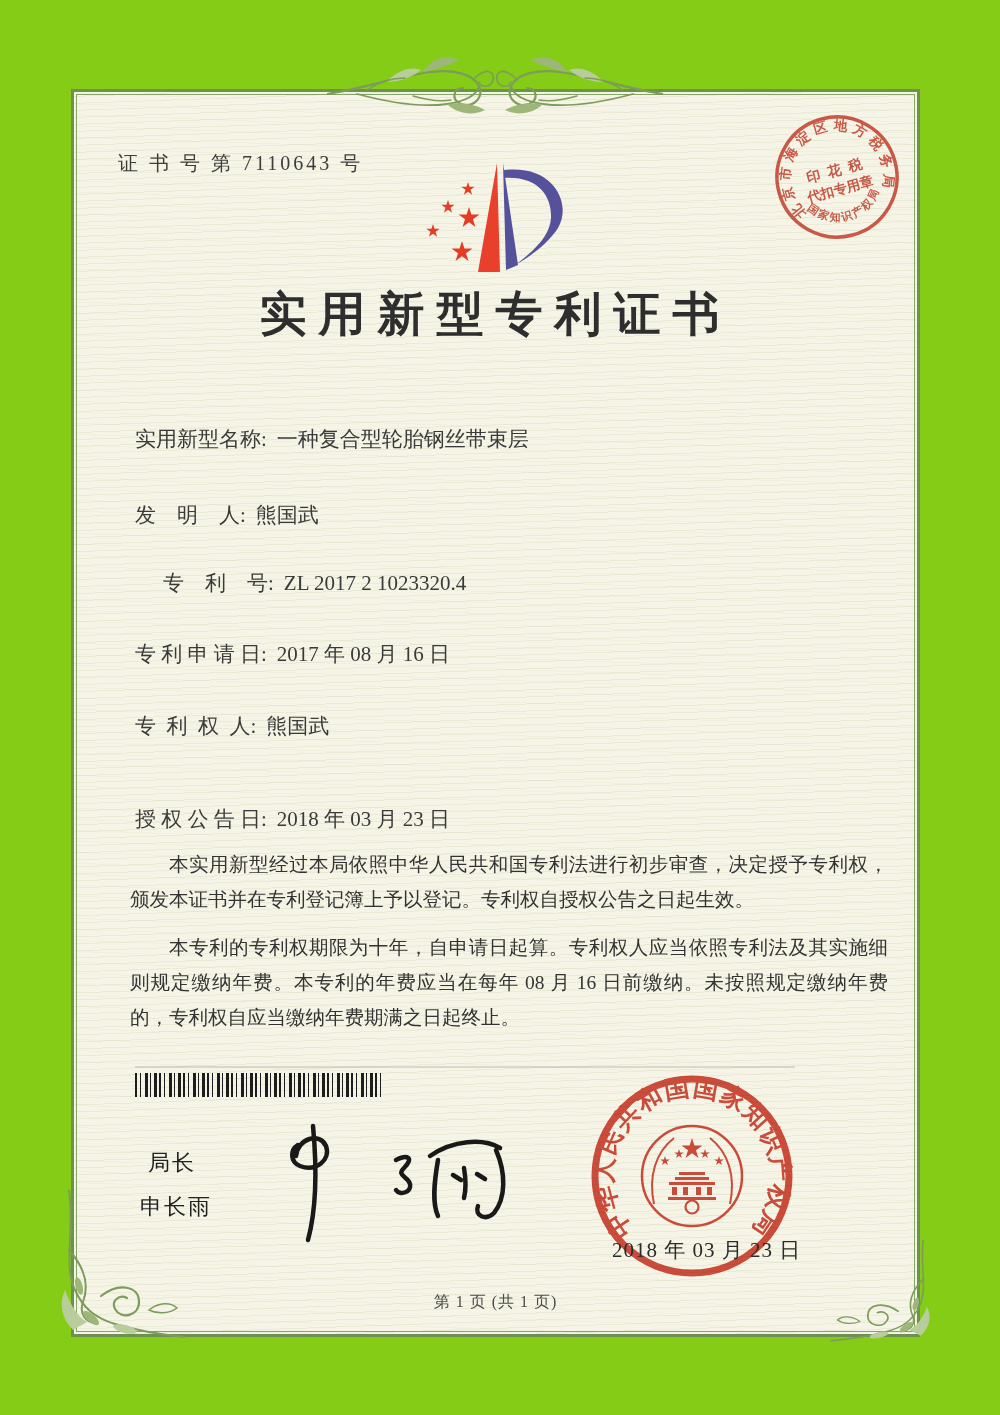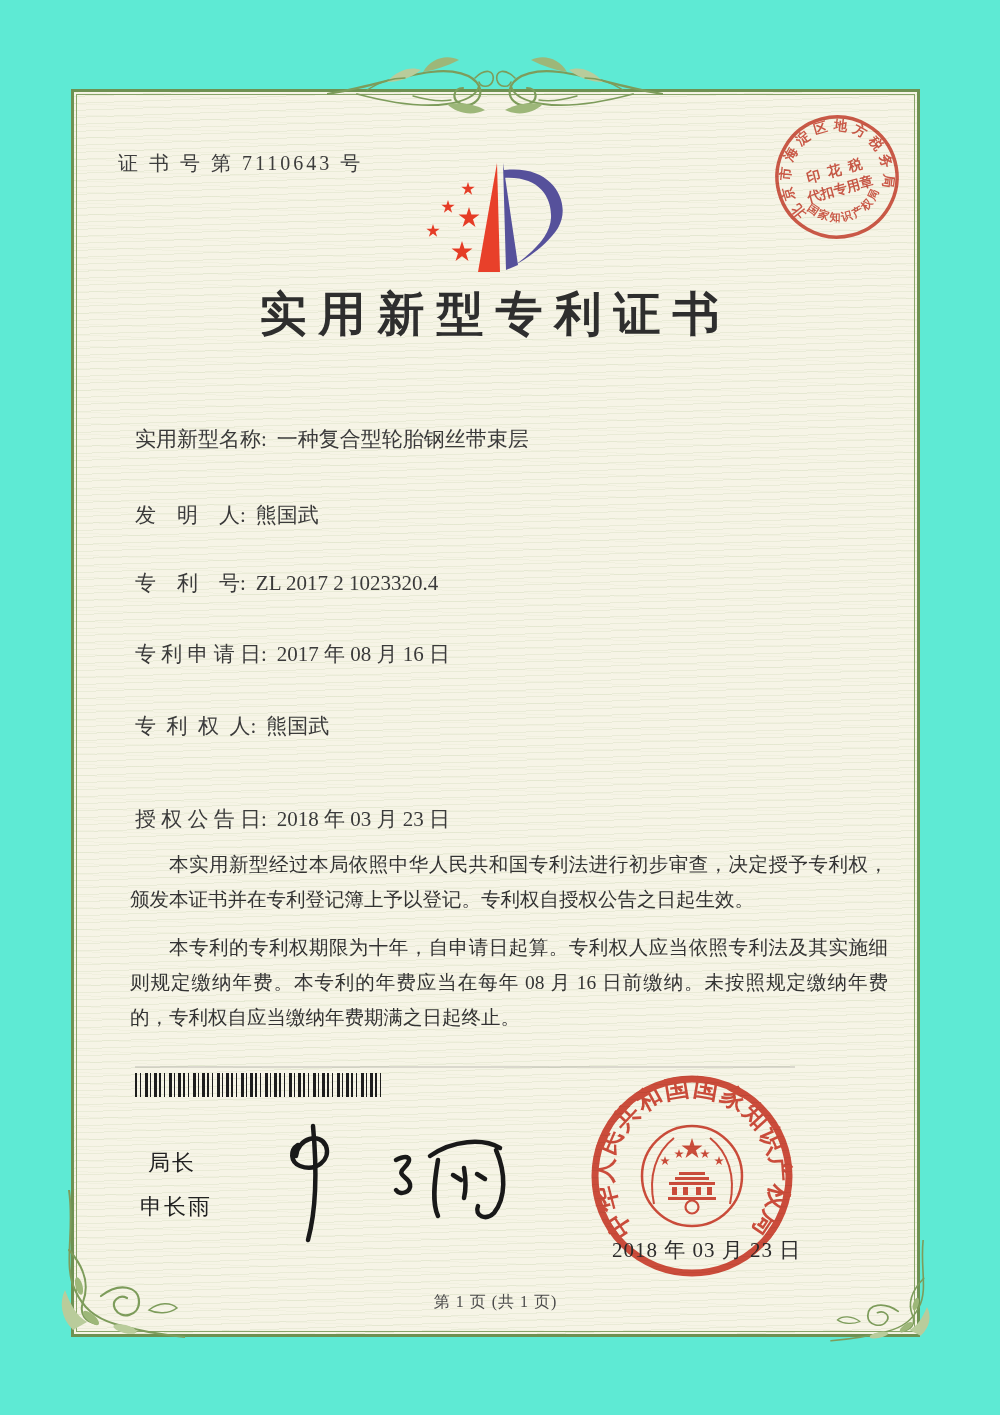--- a/index.html
+++ b/index.html
@@ -1,17 +1,17 @@
 <!DOCTYPE html>
 <html><head>
 <meta charset="utf-8">
 <style>
   * { margin:0; padding:0; box-sizing:border-box; }
   html,body { background:#ffffff; }
-  .page { position:relative; width:1000px; height:1415px; background:#5eead4;
+  .page { position:relative; width:1000px; height:1415px; background:#84cc16;
           font-family:"Liberation Serif","DejaVu Serif",serif; overflow:hidden; }
 
   
   .paper { position:absolute; left:71px; top:89px; width:849px; height:1248px;
            background:#f6f4e6; }
   .paper::before { content:""; position:absolute; inset:0;
            background:
              repeating-linear-gradient(178deg, rgba(170,190,140,.17) 0 1px, rgba(0,0,0,0) 1px 7px),
              repeating-linear-gradient(2deg, rgba(190,205,160,.10) 0 1px, rgba(0,0,0,0) 1px 11px); }
 
@@ -126,21 +126,21 @@
   </svg>
 
   <div class="title">实用新型专利证书</div>
 
   <div class="field" style="top:425px;">
     <span>实用新型名称:</span><span class="fvalue">一种复合型轮胎钢丝带束层</span>
   </div>
   <div class="field" style="top:501px;">
     <span>发　明　人:</span><span class="fvalue">熊国武</span>
   </div>
-  <div class="field" style="top:569px;">
+  <div class="field" style="top:569px;margin-left:28px;">
     <span>专　利　号:</span><span class="fvalue">ZL 2017 2 1023320.4</span>
   </div>
   <div class="field" style="top:640px;">
     <span>专 利 申 请 日:</span><span class="fvalue">2017 年 08 月 16 日</span>
   </div>
   <div class="field" style="top:712px;">
     <span>专 利 权 人:</span><span class="fvalue">熊国武</span>
   </div>
   <div class="field" style="top:805px;">
     <span>授 权 公 告 日:</span><span class="fvalue">2018 年 03 月 23 日</span>

